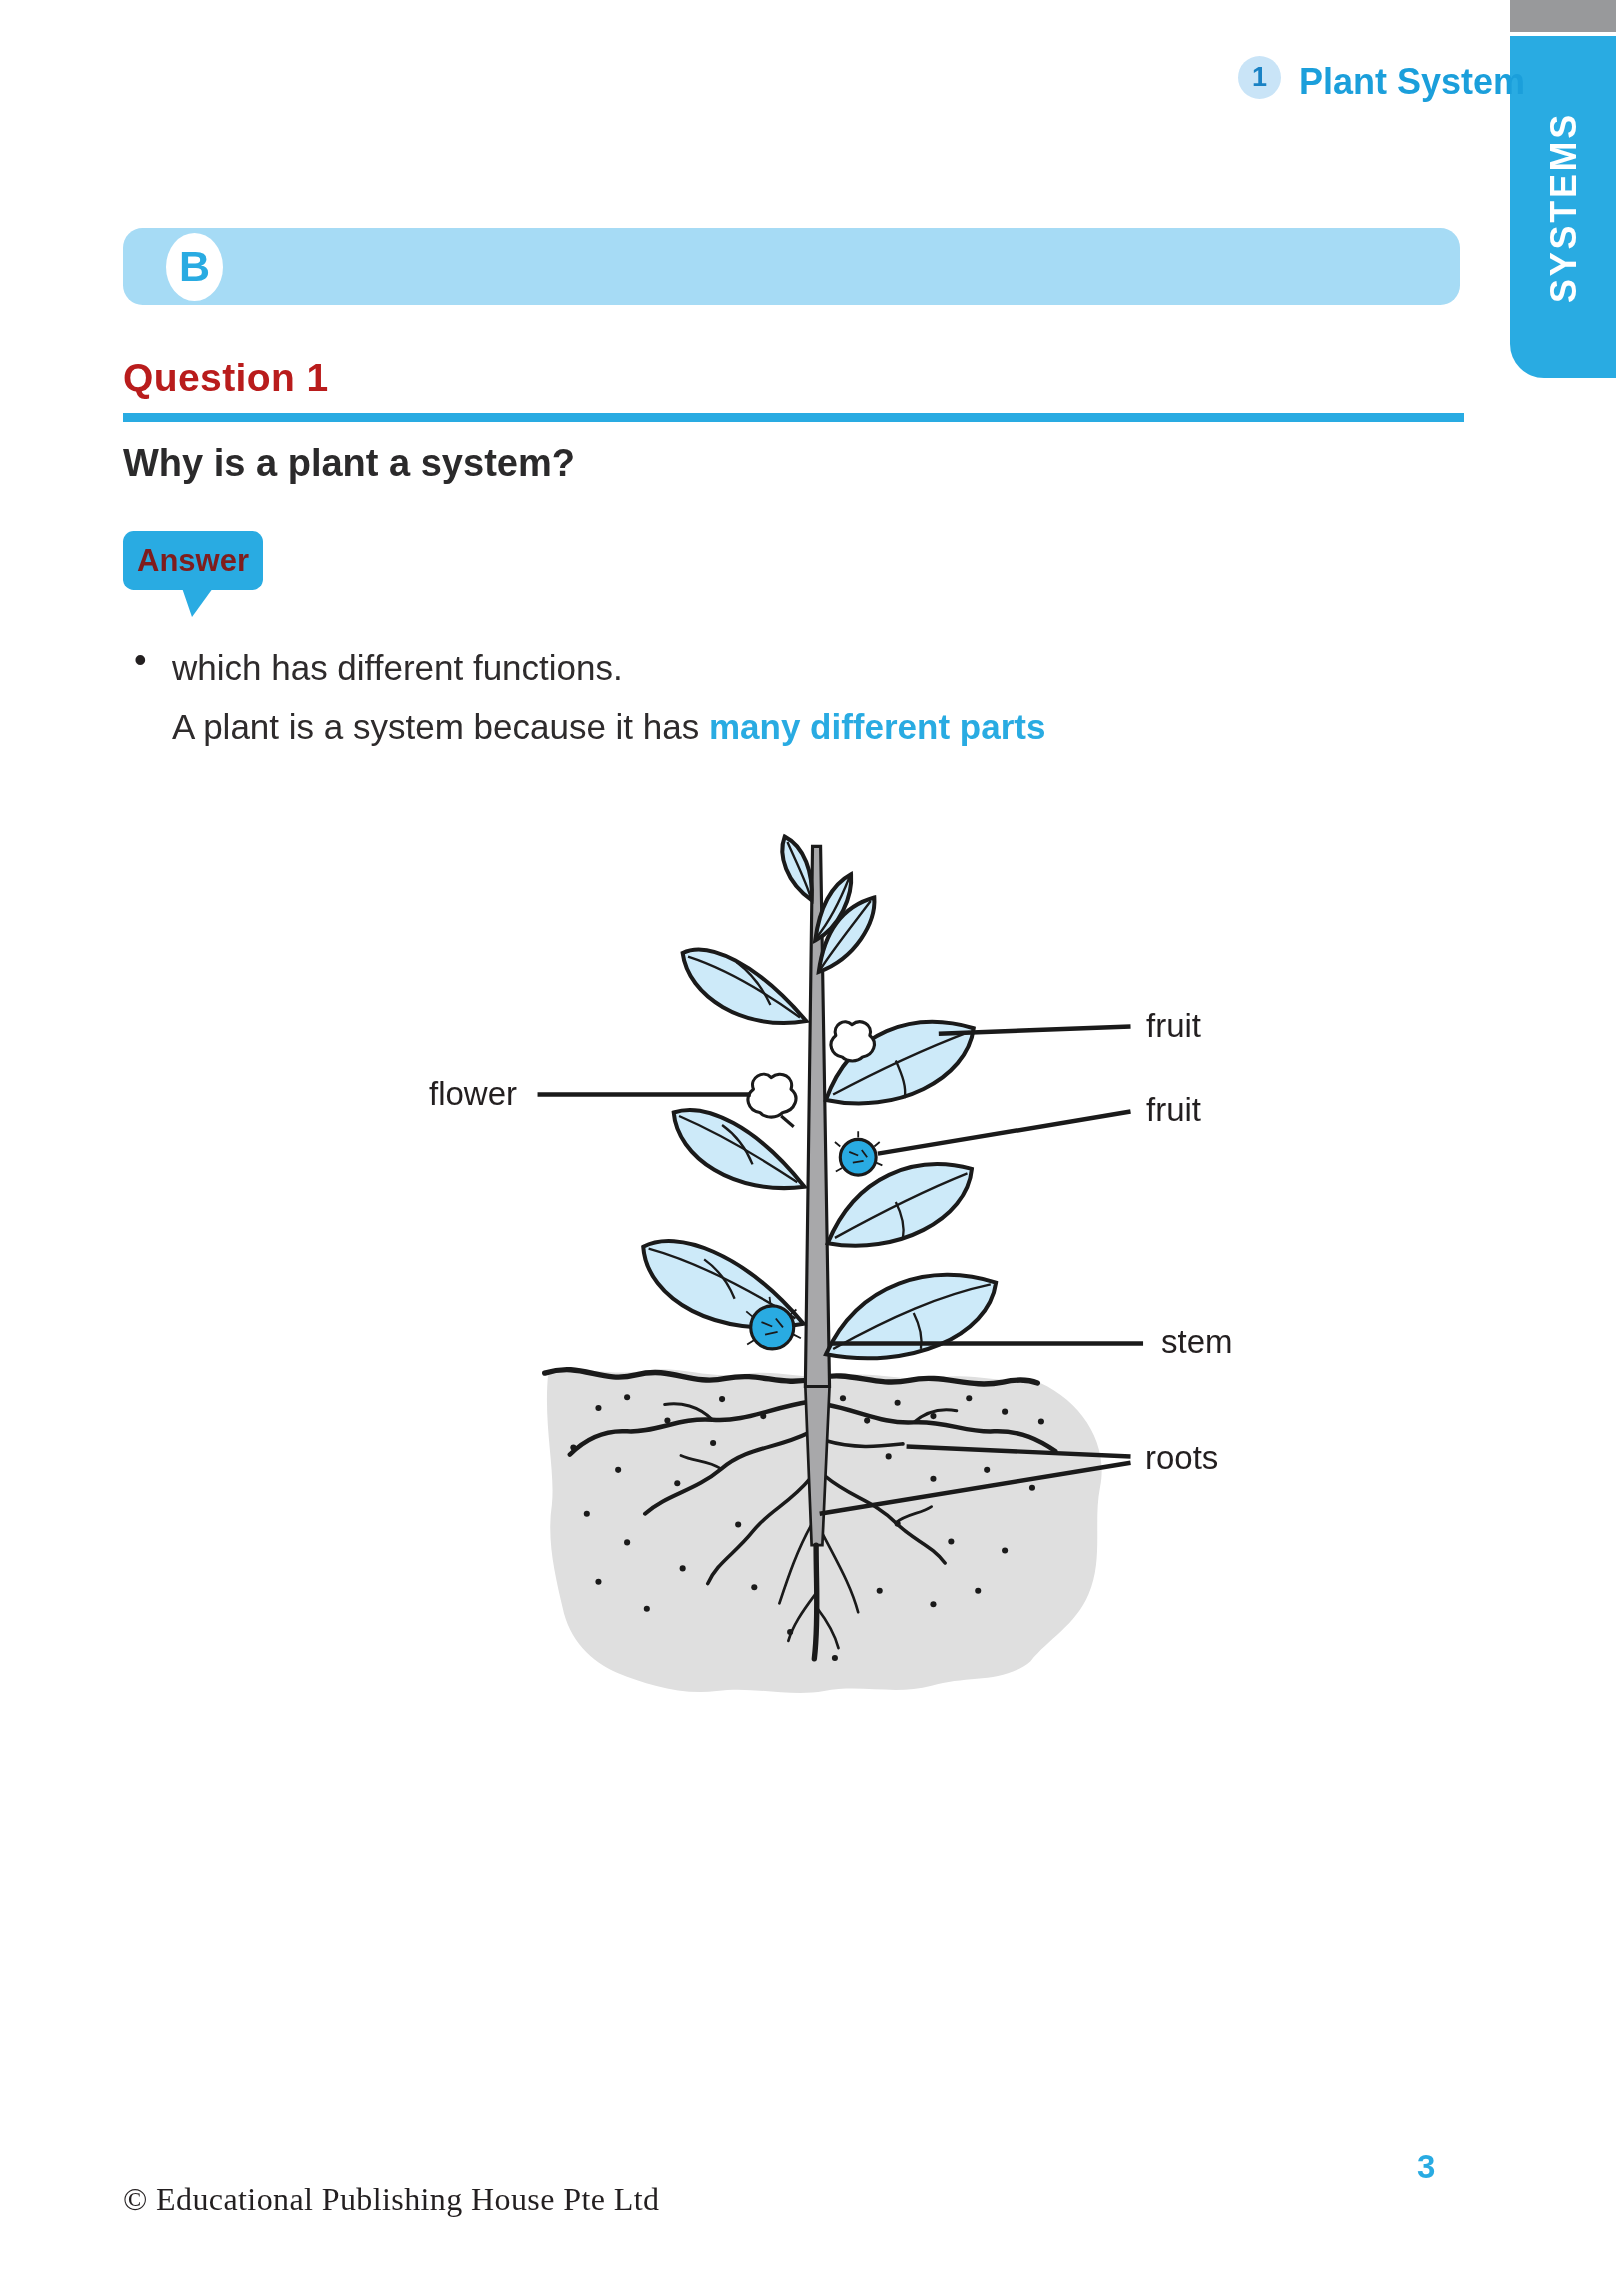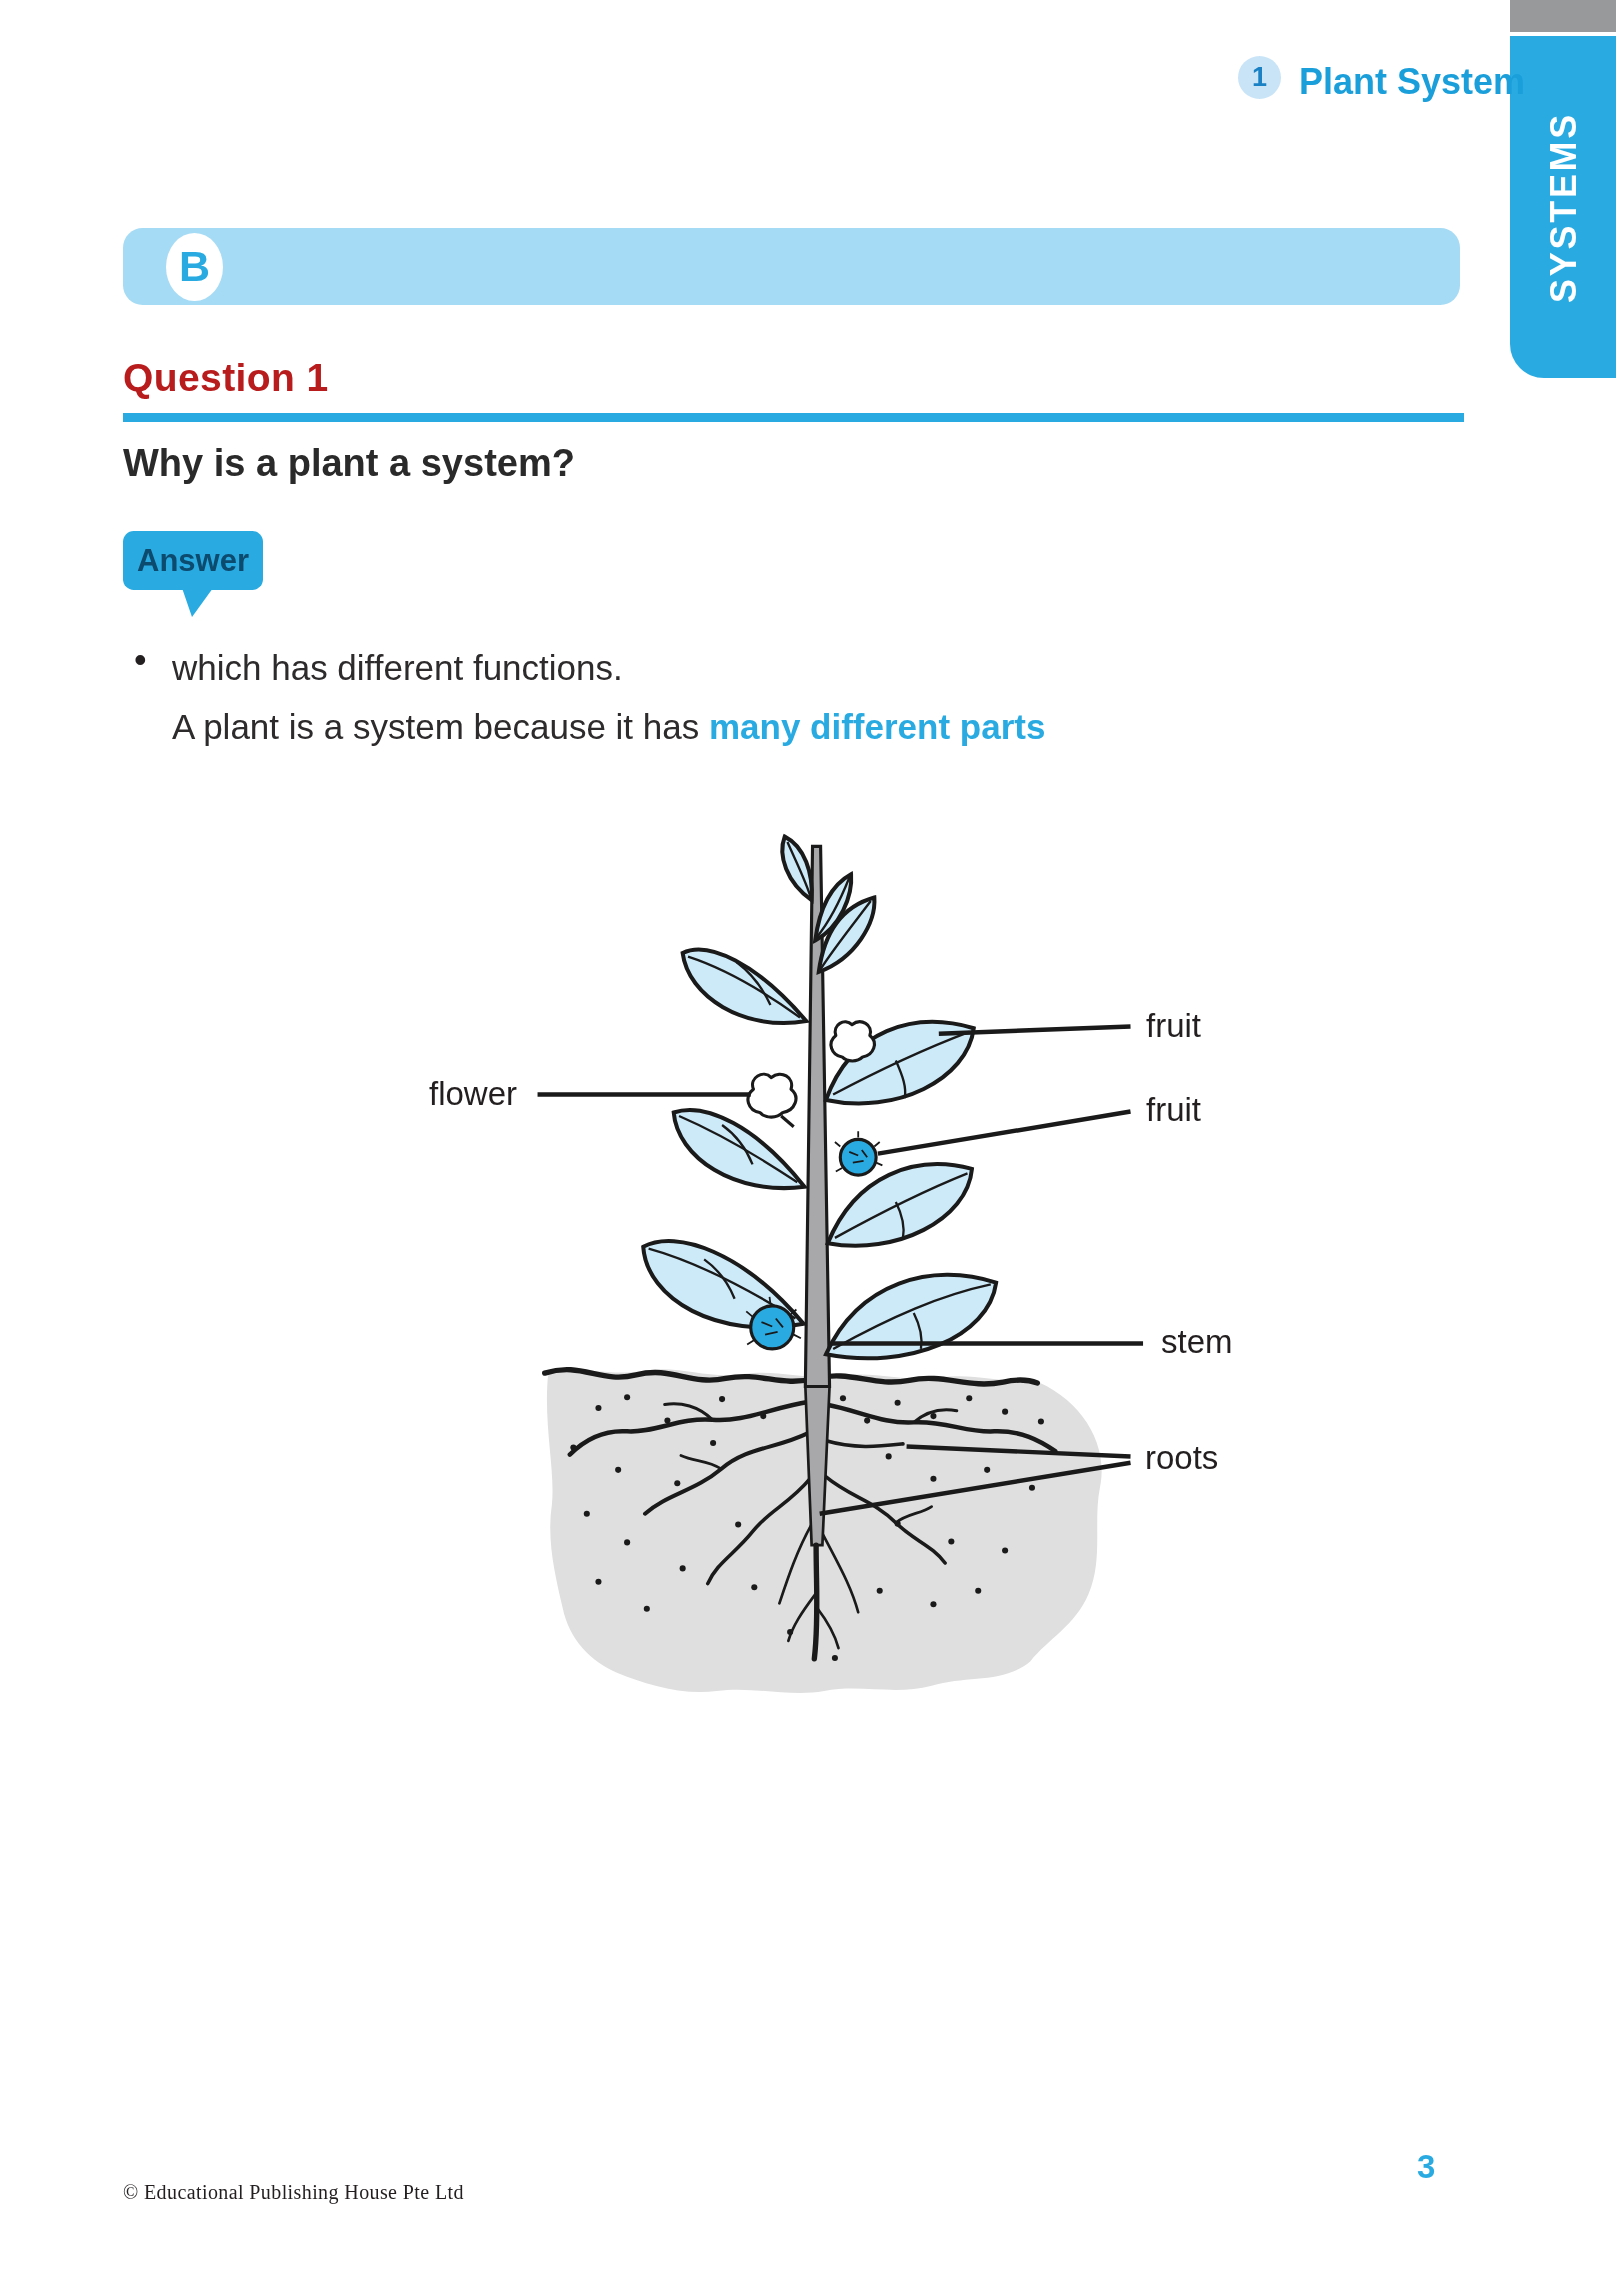--- a/index.html
+++ b/index.html
@@ -58,21 +58,21 @@
   .q-rule{position:absolute;left:123px;top:413px;width:1341px;height:9px;background:#29abe2;}
   .q-text{
     position:absolute;left:123px;top:442px;
     color:#2b2a2b;font-weight:bold;font-size:38px;
   }
   
   .answer-badge{
     position:absolute;left:123px;top:531px;width:140px;height:59px;
     background:#29abe2;border-radius:10.7px;
     display:flex;align-items:center;justify-content:center;
-    color:#0c4a6e;font-weight:bold;font-size:31px;
+    color:#7f1d1d;font-weight:bold;font-size:31px;
   }
   .answer-tail{
     position:absolute;left:182px;top:588px;width:0;height:0;
     border-left:10.7px solid transparent;border-right:21.5px solid transparent;
     border-top:29px solid #29abe2;
   }
   .answer-bullet{
     position:absolute;left:134px;top:639px;
     color:#231f20;font-size:36px;
   }
@@ -87,21 +87,21 @@
     color:#231f20;font-size:33px;white-space:nowrap;
   }
   #lbl-flower{left:340px;width:177px;text-align:right;top:1094px;}
   #lbl-leaf{left:1146px;top:1026px;}
   #lbl-fruit{left:1146px;top:1110px;}
   #lbl-stem{left:1161px;top:1342px;}
   #lbl-roots{left:1145px;top:1458px;}
   
   .footer-copy{
     position:absolute;left:123px;top:2181px;
-    font-family:"Liberation Serif",serif;font-size:20px;color:#231f20;letter-spacing:0.4px;
+    font-family:"Liberation Serif",serif;font-size:32px;color:#231f20;letter-spacing:0.4px;
   }
   .page-num{
     position:absolute;left:1417px;top:2148px;
     color:#29abe2;font-weight:bold;font-size:33px;
   }
   svg{position:absolute;left:0;top:0;}
 </style>
 </head>
 <body>
 

